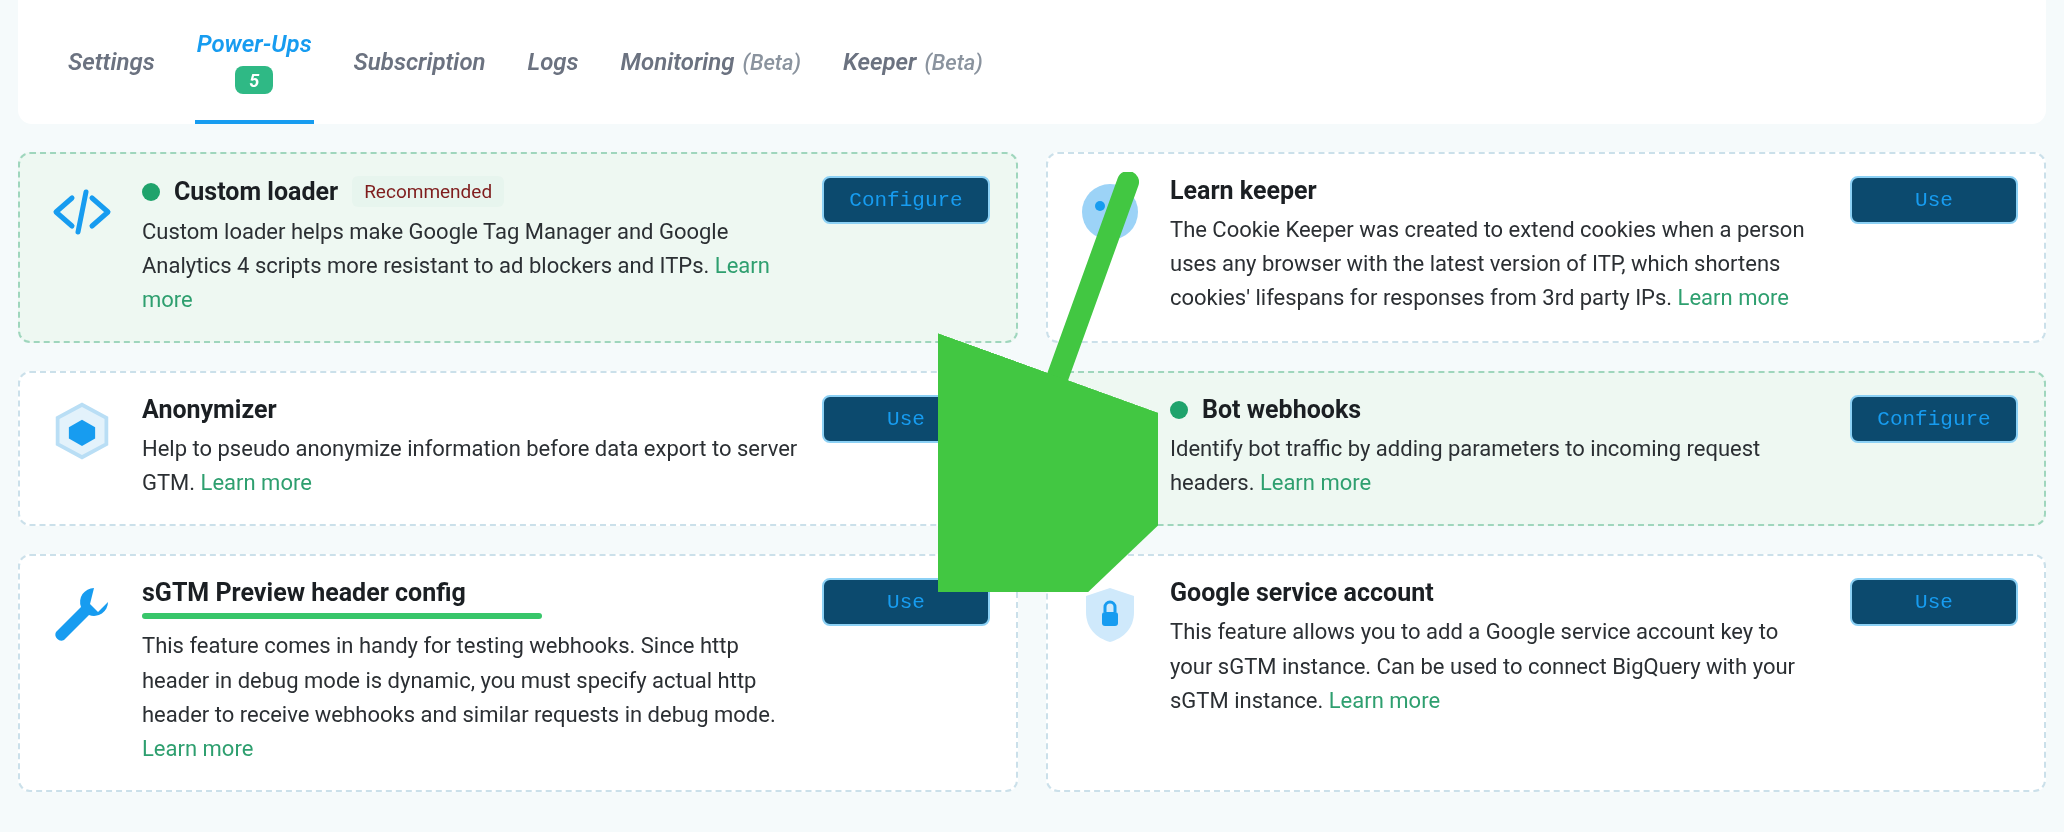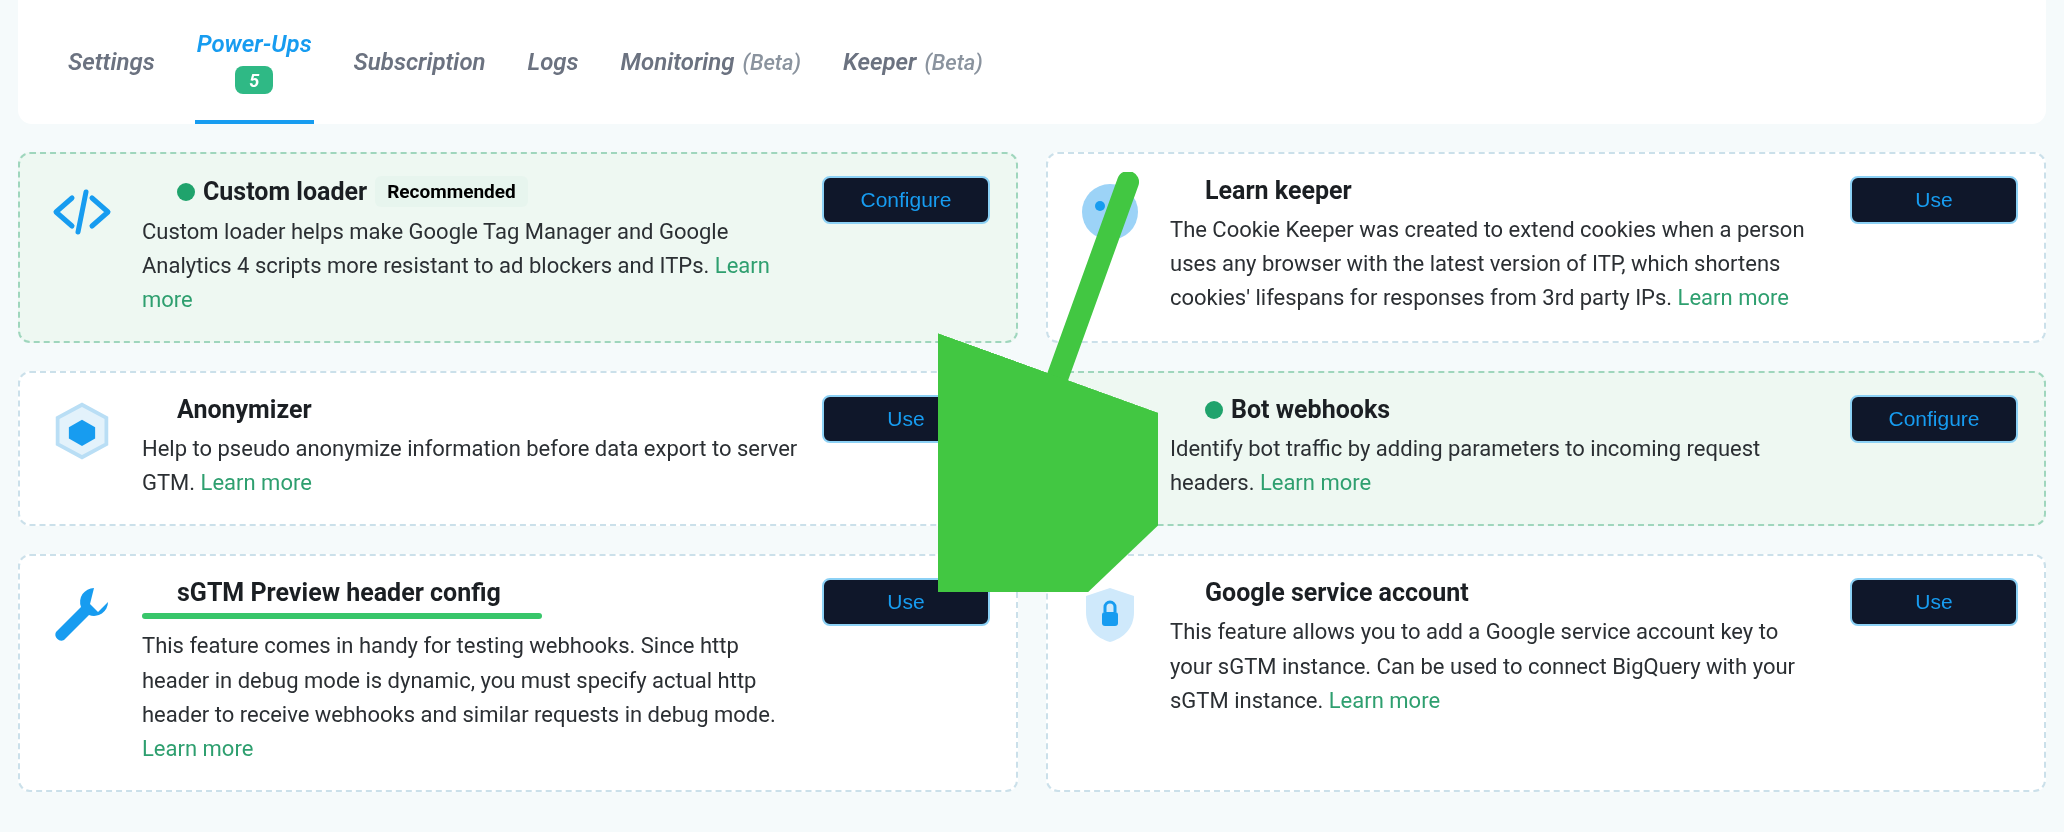--- a/index.html
+++ b/index.html
@@ -21,27 +21,27 @@
   .tabs{display:flex;gap:38px;align-items:center;}
   .tab{display:flex;align-items:center;gap:8px;font-size:24px;font-weight:600;color:var(--muted);padding:16px 2px 26px 2px;border-bottom:4px solid transparent;cursor:pointer;font-style:italic;}
   .tab.active{color:var(--primary);border-bottom-color:var(--primary);flex-direction:column;}
   .tab .sub{font-size:22px;font-weight:500;color:#8a939e;}
   .tab-badge{display:inline-flex;align-items:center;justify-content:center;min-width:26px;height:28px;padding:0 6px;background:#2fb985;color:#fff;border-radius:8px;font-size:18px;font-weight:700;}
   .grid{display:grid;grid-template-columns:1fr 1fr;gap:28px;margin-top:28px;position:relative;}
   .card{border:2px dashed var(--card-border);border-radius:12px;padding:22px 26px 24px 26px;display:flex;gap:24px;background:#fff;}
   .card.green{background:#eef8f2;border-color:var(--card-border-green);}
   .card .icon{flex:0 0 72px;height:72px;display:flex;align-items:center;justify-content:center;}
   .card .content{flex:1 1 auto;min-width:0;}
-  .card .title-row{display:flex;align-items:center;gap:8px;margin-bottom:8px;margin-left:35px;}
+  .card .title-row{display:flex;align-items:center;gap:14px;margin-bottom:8px;}
   .status-dot{width:18px;height:18px;border-radius:50%;background:var(--green);display:inline-block;}
   .card h3{margin:0;font-size:25px;font-weight:700;color:#1b1f23;}
   .card p{margin:0;font-size:22px;line-height:1.55;color:#2b2f33;}
   .learn{color:var(--link);text-decoration:none;cursor:pointer;}
-  .btn{flex:0 0 auto;border:2px solid var(--primary-border);color:var(--primary);background:#0f172a;border-radius:8px;height:48px;min-width:168px;padding:1px 22px;font-size:21px;font-weight:500;cursor:pointer;}
-  .badge-rec{background:var(--green-soft);color:#000000;border-radius:6px;padding:4px 12px;font-size:19px;font-weight:700;}
+  .btn{flex:0 0 auto;border:2px solid var(--primary-border);color:var(--primary);background:#0c4a6e;border-radius:8px;height:48px;min-width:168px;padding:1px 22px;font-size:21px;font-weight:500;cursor:pointer;font-family:Liberation Mono, monospace;}
+  .badge-rec{background:var(--green-soft);color:#7f1d1d;border-radius:6px;padding:4px 12px;font-size:19px;font-weight:400;}
   
   .icon svg{width:64px;height:64px;}
   
   .icon-code{color:var(--primary);}
   .icon-hex svg{width:60px;height:60px;}
   .icon-wrench{color:var(--primary);}
   .icon-cookie circle{fill:#9cd3f7;}
   .icon-cookie .dot{fill:#179cf0;}
   .icon-heart{color:#179cf0;}
   .icon-shield{color:#9cd3f7;}

